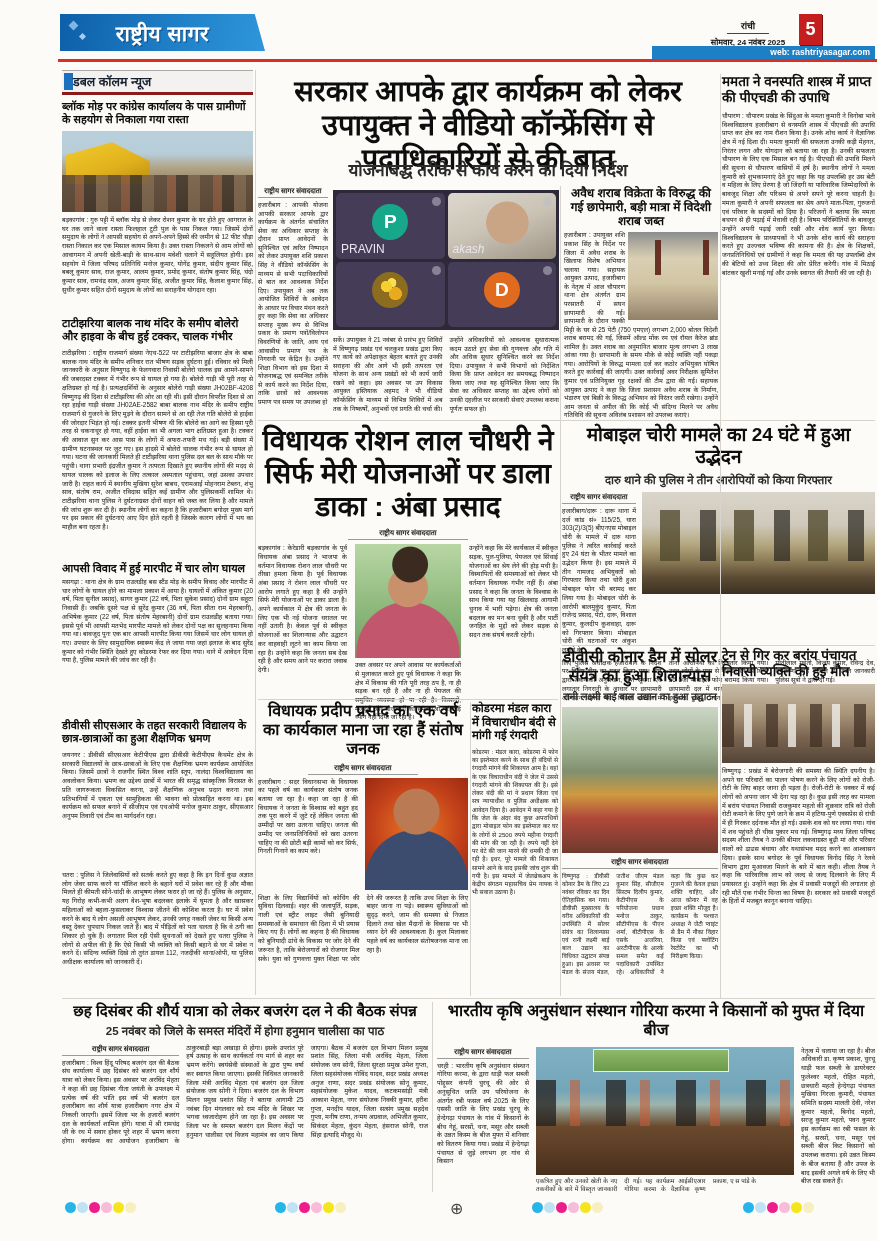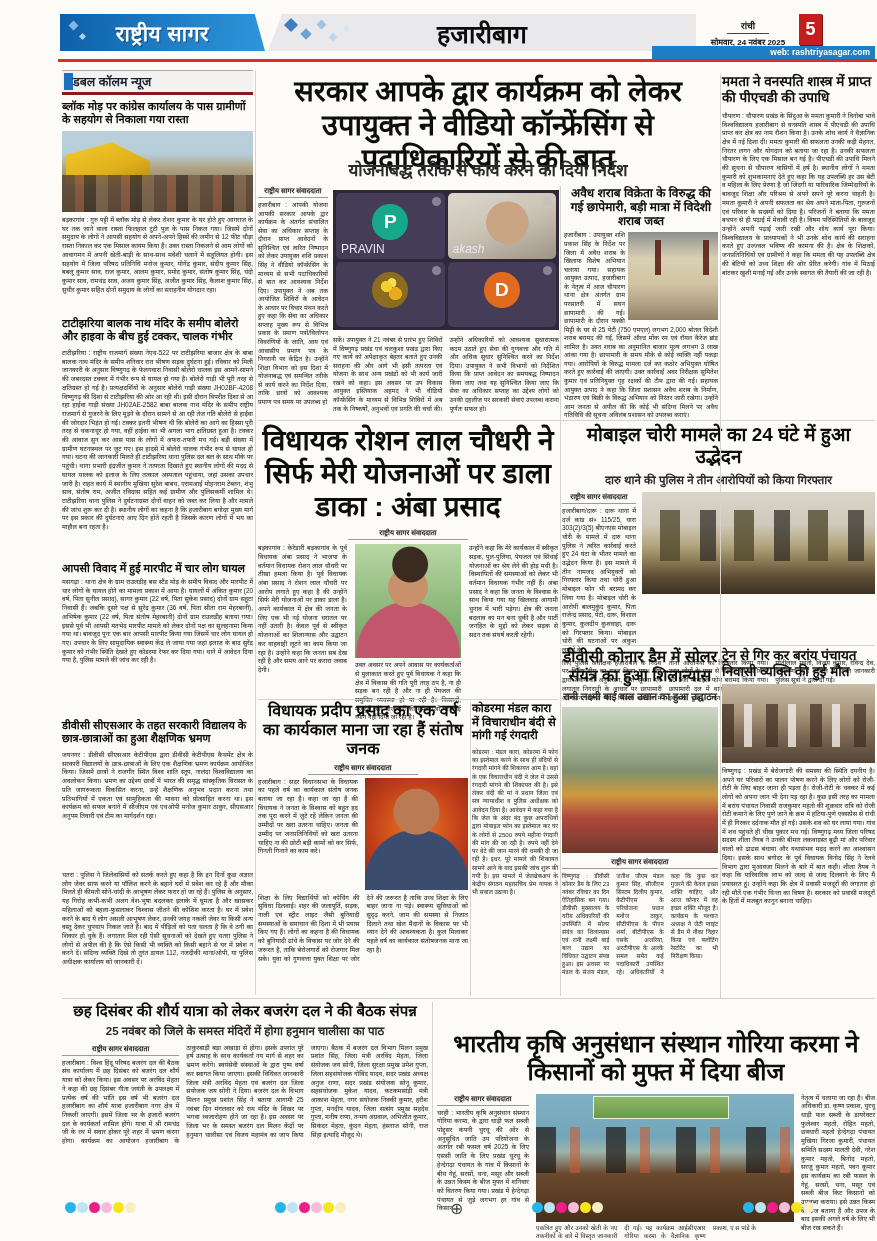--- a/index.html
+++ b/index.html
@@ -97,28 +97,20 @@
 </head>
 <body>
 
 <div class="page">
 
   <div class="abs logo-block">
     <span class="dia" style="left:10px;top:8px;width:7px;height:7px;background:#7fb6e2;"></span>
     <span class="dia" style="left:20px;top:20px;width:5px;height:5px;background:#a9cdea;"></span>
     <span class="logo-text">राष्ट्रीय सागर</span>
   </div>
-  <div class="abs gray-block">
-    <span class="dia" style="left:18px;top:6px;width:10px;height:10px;background:#3f7fc0;"></span>
-    <span class="dia" style="left:34px;top:16px;width:8px;height:8px;background:#6ba3d6;"></span>
-    <span class="dia" style="left:50px;top:7px;width:7px;height:7px;background:#9cc3e4;"></span>
-    <span class="dia" style="left:62px;top:20px;width:6px;height:6px;background:#bdd7ee;"></span>
-    <span class="dia" style="left:76px;top:12px;width:5px;height:5px;background:#d4e5f4;"></span>
-    <div class="edition">हजारीबाग</div>
-  </div>
   <div class="abs date-block">
     <span class="city-lbl">रांची</span>
     <div class="date-lbl">सोमवार, 24 नवंबर 2025</div>
   </div>
   <div class="abs page-box">5</div>
   <div class="abs web-strip">web: rashtriyasagar.com</div>
   <div class="abs red-line"></div>
 
   <div class="abs secbox">
     <span class="secbar"></span>
@@ -251,21 +243,21 @@
   <div class="abs" style="left:62px;top:1002px;width:366px;">
     <div class="hl hl-c" style="font-size:15px;">छह दिसंबर की शौर्य यात्रा को लेकर बजरंग दल ने की बैठक संपन्न</div>
     <div class="sub" style="font-size:11.5px;margin-top:3px;">25 नवंबर को जिले के समस्त मंदिरों में होगा हनुमान चालीसा का पाठ</div>
     <div style="margin-top:6px;" class="cols3">
       <div class="byline">राष्ट्रीय सागर संवाददाता</div>
       <div class="body" style="height:134px;">हजारीबाग : विश्व हिंदू परिषद बजरंग दल की बैठक संघ कार्यालय में छह दिसंबर को बजरंग दल शौर्य यात्रा को लेकर किया। इस अवसर पर अरविंद मेहता ने कहा की छह दिसंबर गीता जयंती के उपलक्ष्य में प्रत्येक वर्ष की भांति इस वर्ष भी बजरंग दल हजारीबाग का शौर्य यात्रा हजारीबाग नगर क्षेत्र में निकली जाएगी। इसमें जिला भर के हजारों बजरंग दल के कार्यकर्ता शामिल होंगे। यात्रा में श्री रामचंद्र जी के रथ में सवार होकर पूरे शहर में भ्रमण करना होगा। कार्यक्रम का आयोजन हजारीबाग के ठाकुरबाड़ी बड़ा अखाड़ा से होगा। इसके उपरांत पूरे हर्ष उत्साह के साथ कार्यकर्ता नय मार्ग से शहर का भ्रमण करेंगे। स्वयंसेवी संस्थाओं के द्वारा पुष्प वर्षा कर स्वागत किया जाएगा। इसकी विधिवत जानकारी जिला मंत्री अरविंद मेहता एवं बजरंग दल जिला संयोजक जय सोनी ने दिया। बजरंग दल के विभाग मिलन प्रमुख प्रशांत सिंह ने बताया आगामी 25 नवंबर दिन मंगलवार को राम मंदिर के शिखर पर भगवा ध्वजारोहण होने जा रहा है। इस अवसर पर जिला भर के समस्त बजरंग दल मिलन केंद्रों पर हनुमान चालीसा एवं विजय महामंत्र का जाप किया जाएगा। बैठक में बजरंग दल विभाग मिलन प्रमुख प्रशांत सिंह, जिला मंत्री अरविंद मेहता, जिला संयोजक जय सोनी, जिला सुरक्षा प्रमुख उमेश गुप्ता, जिला सहसंयोजक गोविंद यादव, सदर प्रखंड अध्यक्ष अनुज राणा, सदर प्रखंड संयोजक सोनू कुमार, सहसंयोजक मुकेश यादव, कटकमसांड़ी मंत्री आकाश मेहता, नगर संयोजक निक्की कुमार, हरीश गुप्ता, मनदीप यादव, जिला सत्संग प्रमुख सहदेव गुप्ता, मनीष राणा, तन्मय अग्रवाल, अभिजीत कुमार, सिकंदर मेहता, कुंदन मेहता, हंसराज सोनी, राज सिंहा इत्यादि मौजूद थे।</div>
     </div>
   </div>
 
   <div class="abs" style="left:437px;top:1002px;width:438px;">
-    <div class="hl hl-c" style="font-size:24px;margin-top:28px;">भारतीय कृषि अनुसंधान संस्थान गोरिया करमा ने किसानों को मुफ्त में दिया बीज</div>
+    <div class="hl hl-c" style="font-size:16px;">भारतीय कृषि अनुसंधान संस्थान गोरिया करमा ने किसानों को मुफ्त में दिया बीज</div>
     <div style="display:flex;gap:7px;margin-top:7px;">
       <div style="width:92px;">
         <div class="byline">राष्ट्रीय सागर संवाददाता</div>
         <div class="body">चरही : भारतीय कृषि अनुसंधान संस्थान गोरिया करमा, के द्वारा धाड़ी फल सब्जी पोद्दूसर कंपनी चुरचू की ओर से अनुसूचित जाति उप परियोजना के अंतर्गत रबी फसल वर्ष 2025 के लिए एससी जाति के लिए प्रखंड चुरचू के हेन्देगढ़ा पंचायत के गांव में किसानों के बीच गेहूं, सरसों, चना, मसूर और सब्जी के उन्नत किस्म के बीज मुफ्त में शनिवार को वितरण किया गया। प्रखंड में हेन्देगढ़ा पंचायत से जुड़े लगभग हर गांव से किसान</div>
       </div>
       <div style="width:258px;">
         <div class="ph ph-krishi" style="width:258px;height:128px;">
           <div class="banner"></div>
           <div class="men"></div>
         </div>

